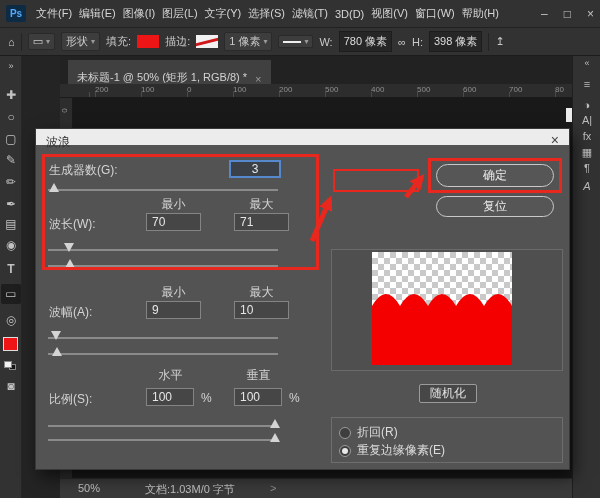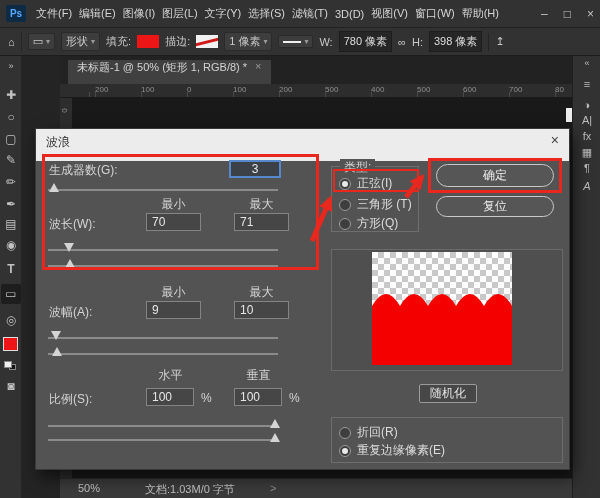--- a/index.html
+++ b/index.html
@@ -28,38 +28,38 @@
   .tico{position:absolute;left:0;width:22px;text-align:center;font-size:12px;color:#c2c2c2;line-height:16px}
   .tool-selected{position:absolute;left:1px;width:20px;height:20px;background:#1e1e1e;border-radius:2px}
   .fgsw{position:absolute;left:3px;width:15px;height:14px;border:1px solid #dedede}
   .bwsw-w{position:absolute;left:4px;width:8px;height:7px;background:#f2f2f2;border:1px solid #888}
   .bwsw-b{position:absolute;left:9px;width:7px;height:6px;background:#161616;border:1px solid #888}
 
   
   #dockstrip{left:22px;top:56px;width:38px;height:442px;background:#242424}
   #docwin{left:60px;top:56px;width:512px;height:442px;background:#191919}
   #tabbar{left:0;top:0;width:512px;height:28px;background:#222}
-  #doctab{position:absolute;left:8px;top:4px;height:25px;background:#404040;display:flex;align-items:flex-start;gap:8px;padding:0 9px;font-size:11px;color:#d2d2d2;white-space:nowrap}
+  #doctab{position:absolute;left:8px;top:4px;height:25px;background:#404040;display:flex;align-items:flex-end;gap:8px;padding:0 9px;font-size:11px;color:#d2d2d2;white-space:nowrap}
   #doctab .x{color:#9a9a9a;font-size:11px}
   #ruler{left:0;top:28px;width:512px;height:14px;background:#2d2d2d;border-bottom:1px solid #1a1a1a;
     background-image:repeating-linear-gradient(90deg,#4a4a4a 0 1px,transparent 1px 46px);background-position:35px bottom;background-size:100% 5px;background-repeat:repeat-x}
   .rt{position:absolute;top:1px;font-size:8px;color:#8f8f8f}
   #vruler{left:0;top:42px;width:13px;height:380px;background:#2d2d2d;border-right:1px solid #1a1a1a}
   #vruler .vz{position:absolute;top:8px;left:2px;font-size:8px;color:#8f8f8f;transform:rotate(-90deg)}
   #statusbar{left:0;top:422px;width:512px;height:20px;background:#3a3a3a;border-top:1px solid #2a2a2a;font-size:11px;color:#c0c0c0}
   #statusbar span{position:absolute;top:3px}
 
   
   #panelstrip{left:572px;top:56px;width:28px;height:442px;background:#323232;border-left:1px solid #1f1f1f}
   .pico{position:absolute;left:0;width:28px;text-align:center;font-size:11px;color:#bdbdbd}
   #paneltab{left:566px;top:108px;width:6px;height:14px;background:#ededed;z-index:5}
 
   
   #dialog{left:35px;top:128px;width:535px;height:342px;background:#535353;border:1px solid #383838;box-shadow:4px 7px 16px rgba(0,0,0,.6);z-index:20}
-  #dtitle{left:0;top:0;width:533px;height:32px;background:#ececec;color:#333}
+  #dtitle{left:0;top:0;width:533px;height:16px;background:#ececec;color:#333}
   #dtitle .t{position:absolute;left:10px;top:5px;font-size:12px}
   #dtitle .x{position:absolute;right:10px;top:3px;font-size:14px;color:#444}
   .dlab{position:absolute;color:#d4d4d4;font-size:12px;white-space:nowrap}
   .dhead{position:absolute;width:55px;text-align:center;color:#d4d4d4;font-size:12px}
   .din{position:absolute;height:18px;background:#464646;border:1px solid #848484;color:#e6e6e6;font-size:12px;display:flex;align-items:center;padding:0 5px}
   .din.focus{border:2px solid #5588cc;background:#3c4148;justify-content:center}
   .slider{position:absolute;width:230px;height:12px}
   .slider .track{position:absolute;left:0;right:0;top:6px;height:2px;background:#8b8b8b}
   .thumb{position:absolute;width:0;height:0;top:0}
   .thumb.up{border-left:5px solid transparent;border-right:5px solid transparent;border-bottom:9px solid #d4d4d4}
@@ -249,35 +249,20 @@
     <span class="dlab" style="left:253px;top:262px">%</span>
     <div class="slider" style="left:12px;top:290px">
       <div class="track"></div>
         <div class="thumb up" style="left:222px"></div>
     </div>
     <div class="slider" style="left:12px;top:304px">
       <div class="track"></div>
         <div class="thumb up" style="left:222px"></div>
     </div>
 
-    <div class="grp" style="left:295px;top:37px;width:88px;height:66px">
-      <span class="grp-label">类型:</span>
-      <div class="rrow" style="left:7px;top:8px">
-        <span class="rb checked"></span>
-        <span>正弦(I)</span>
-      </div>
-      <div class="rrow" style="left:7px;top:29px">
-        <span class="rb"></span>
-        <span>三角形 (T)</span>
-      </div>
-      <div class="rrow" style="left:7px;top:48px">
-        <span class="rb"></span>
-        <span>方形(Q)</span>
-      </div>
-    </div>
 
     <div class="pbtn" style="left:400px;top:35px;width:118px;height:23px">确定</div>
     <div class="pbtn" style="left:400px;top:67px;width:118px;height:21px">复位</div>
 
     <div id="previewpanel" class="abs">
       <div id="previmg">
         <svg width="140" height="113" style="position:absolute;left:0;top:0">
           <path d="M0,54 q14,-24 28,0 q14,-24 28,0 q14,-24 28,0 q14,-24 28,0 q14,-24 28,0 L140,113 L0,113 Z" fill="#f40000"></path>
         </svg>
       </div>

